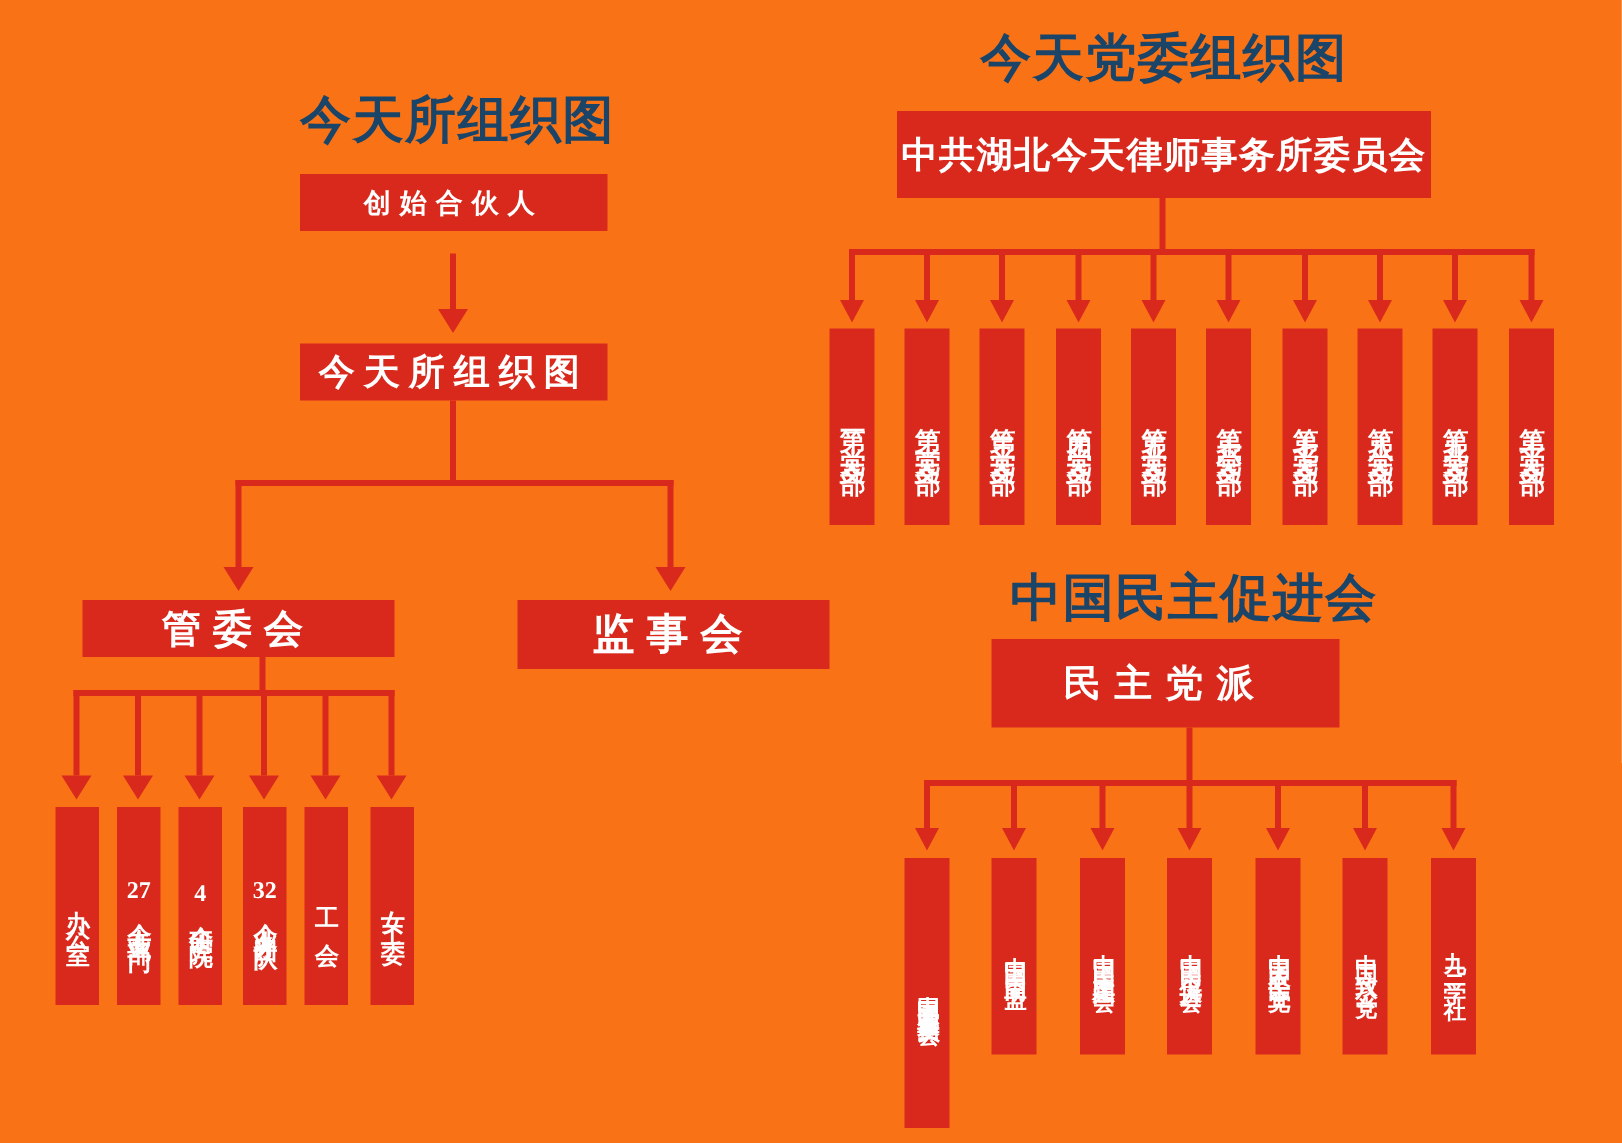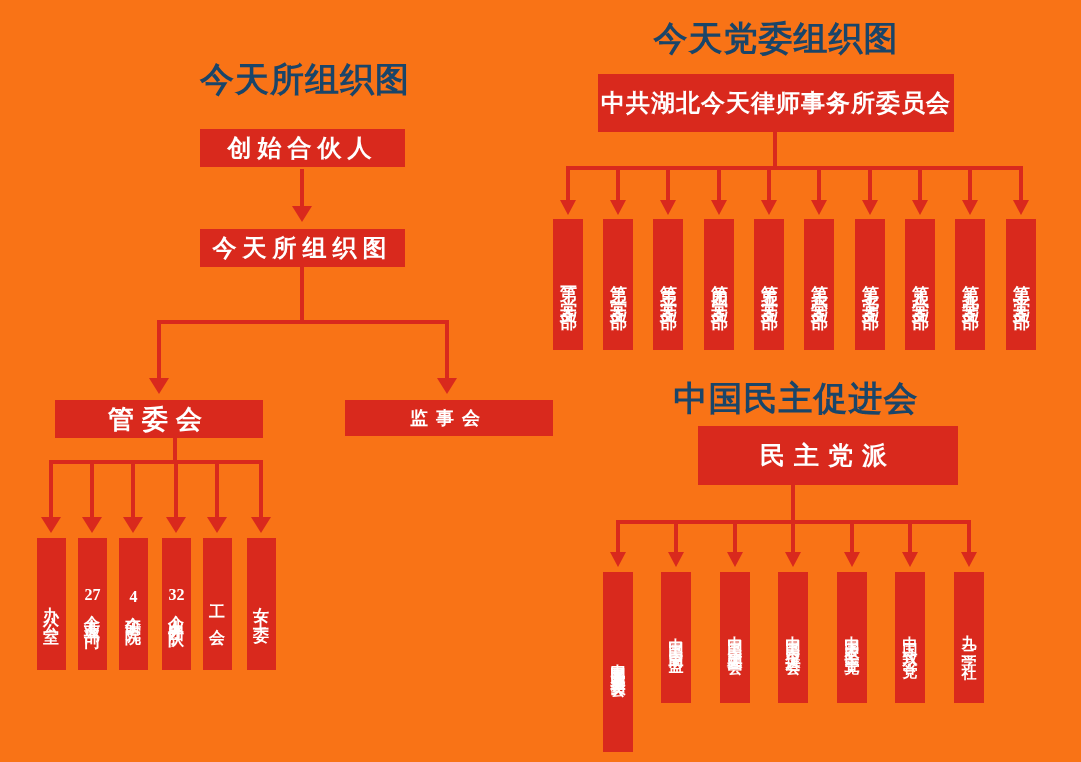--- a/index.html
+++ b/index.html
@@ -40,33 +40,33 @@
   .sm::after { border-width:15px 8px 0 8px; }
 </style>
 </head>
 <body>
 
 <div class="canvas">
 
   <section>
     <h2 class="title" style="left:145px;top:57px;width:320px">今天所组织图</h2>
 
-    <div class="rbox hbox" style="left:200px;top:129px;width:205px;height:38px;font-size:24px;letter-spacing:6px">创始合伙人</div>
+    <div class="rbox hbox" style="left:200px;top:116px;width:205px;height:38px;font-size:18px;letter-spacing:6px">创始合伙人</div>
 
     <div class="arr lg" style="left:300px;top:169px;height:37px"></div>
 
     <div class="rbox hbox" style="left:200px;top:229px;width:205px;height:38px;font-size:24px;letter-spacing:6px">今天所组织图</div>
 
     <div class="vline" style="left:300px;top:267px;height:56px"></div>
     <div class="hline" style="left:157px;top:320px;width:292px"></div>
     <div class="arr lg" style="left:157px;top:320px;height:58px"></div>
     <div class="arr lg" style="left:445px;top:320px;height:58px"></div>
 
     <div class="rbox hbox" style="left:55px;top:400px;width:208px;height:38px;font-size:26px;letter-spacing:8px">管委会</div>
-    <div class="rbox hbox" style="left:345px;top:400px;width:208px;height:36px;font-size:18px;letter-spacing:8px">监事会</div>
+    <div class="rbox hbox" style="left:345px;top:400px;width:208px;height:46px;font-size:28px;letter-spacing:8px">监事会</div>
 
     <div class="vline" style="left:173px;top:438px;height:24px"></div>
     <div class="hline" style="left:49px;top:460px;width:214px"></div>
     <div class="arr lg" style="left:49px;top:460px;height:57px"></div>
     <div class="arr lg" style="left:90px;top:460px;height:57px"></div>
     <div class="arr lg" style="left:131px;top:460px;height:57px"></div>
     <div class="arr lg" style="left:174px;top:460px;height:57px"></div>
     <div class="arr lg" style="left:215px;top:460px;height:57px"></div>
     <div class="arr lg" style="left:259px;top:460px;height:57px"></div>
 
@@ -105,21 +105,21 @@
     <div class="rbox vbox fs17 sp7" style="left:804px;top:219px;width:30px;height:131px;padding-top:7px">第六党支部</div>
     <div class="rbox vbox fs17 sp7" style="left:855px;top:219px;width:30px;height:131px;padding-top:7px">第七党支部</div>
     <div class="rbox vbox fs17 sp7" style="left:905px;top:219px;width:30px;height:131px;padding-top:7px">第八党支部</div>
     <div class="rbox vbox fs17 sp7" style="left:955px;top:219px;width:30px;height:131px;padding-top:7px">第九党支部</div>
     <div class="rbox vbox fs17 sp7" style="left:1006px;top:219px;width:30px;height:131px;padding-top:7px">第十党支部</div>
   </section>
 
   <section>
     <h2 class="title" style="left:636px;top:376px;width:320px">中国民主促进会</h2>
 
-    <div class="rbox hbox" style="left:698px;top:426px;width:260px;height:59px;font-size:25px;letter-spacing:9px">民主党派</div>
+    <div class="rbox hbox" style="left:661px;top:426px;width:232px;height:59px;font-size:25px;letter-spacing:9px">民主党派</div>
 
     <div class="vline" style="left:791px;top:485px;height:37px"></div>
     <div class="hline" style="left:616px;top:520px;width:355px"></div>
 
     <div class="arr sm" style="left:616px;top:520px;height:32px"></div>
     <div class="arr sm" style="left:674px;top:520px;height:32px"></div>
     <div class="arr sm" style="left:733px;top:520px;height:32px"></div>
     <div class="arr sm" style="left:791px;top:520px;height:32px"></div>
     <div class="arr sm" style="left:850px;top:520px;height:32px"></div>
     <div class="arr sm" style="left:908px;top:520px;height:32px"></div>

